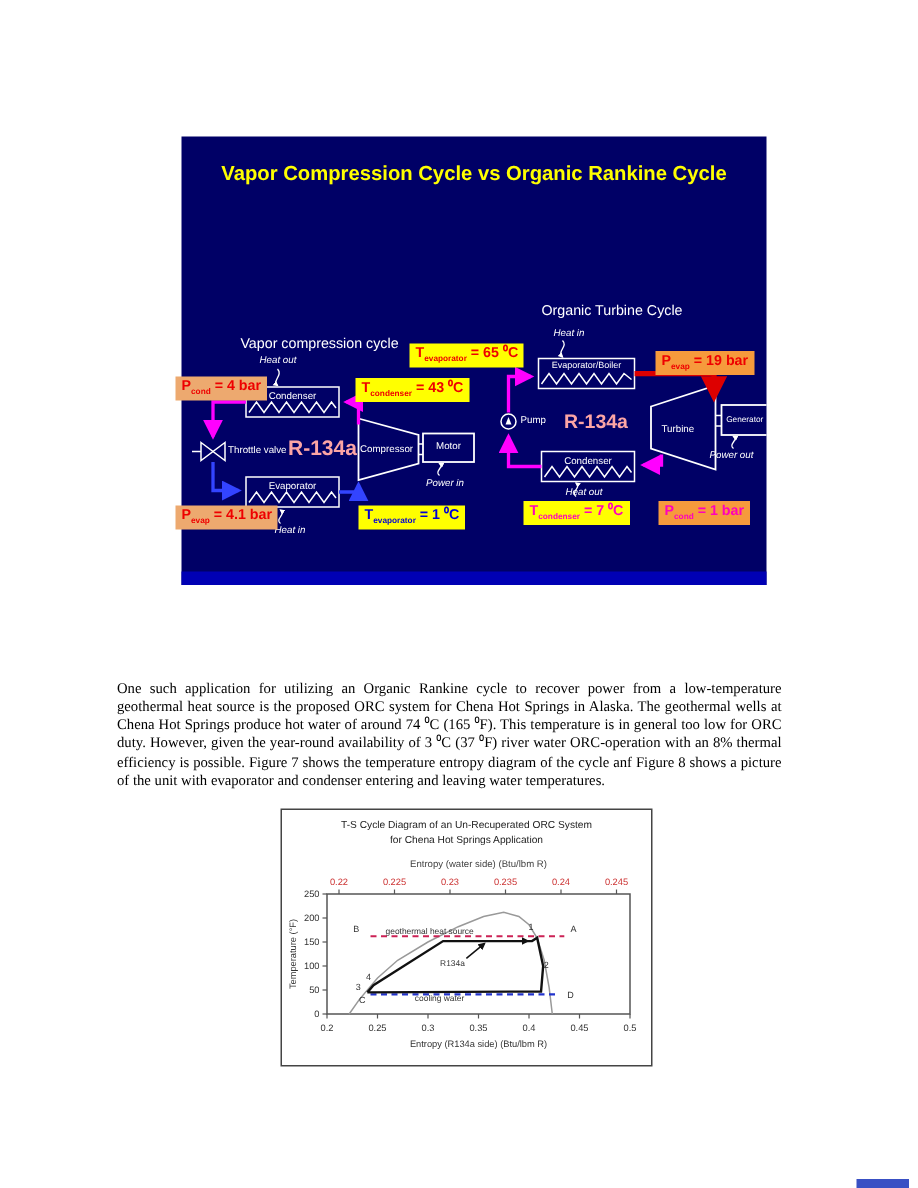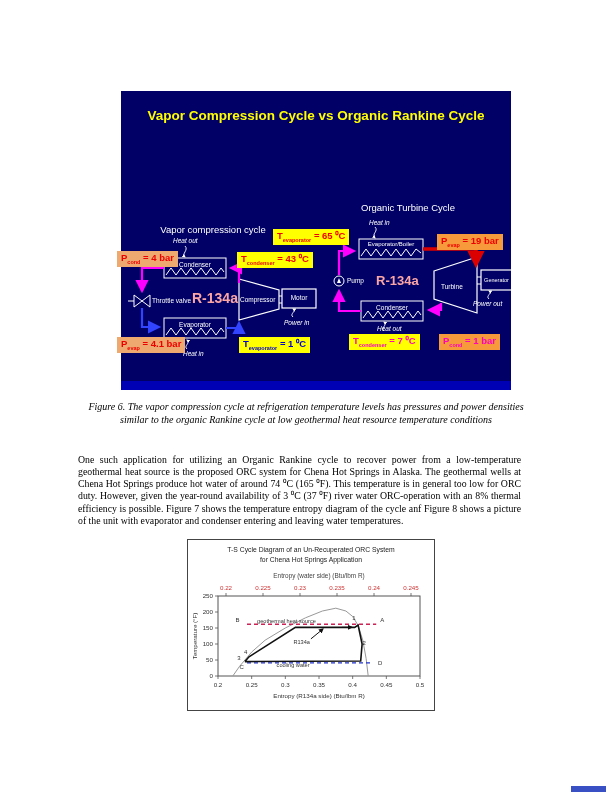--- a/index.html
+++ b/index.html
@@ -140,21 +140,20 @@
     <div class="vbox bg-orange fg-red" style="left:316px;top:143px;">
       <span>P</span><sub>evap</sub><span> = 19 bar</span></div>
     <div class="vbox bg-yellow fg-mag" style="left:228px;top:243px;">
       <span>T</span><sub>condenser</sub><span> = 7 ⁰C</span></div>
     <div class="vbox bg-orange fg-mag" style="left:318px;top:243px;">
       <span>P</span><sub>cond</sub><span> = 1 bar</span></div>
 
     <div class="strip"></div>
   </div>
 
-  <div class="caption" style="left:86px;top:376px;width:440px;">Figure 6.  The vapor compression cycle at refrigeration temperature levels has pressures and power densities similar to the organic Rankine cycle at low geothermal heat resource temperature conditions</div>
 
   <div id="body-text">One such application for utilizing an Organic Rankine cycle to recover power from a low-temperature geothermal heat source is the proposed ORC system for Chena Hot Springs in Alaska. The geothermal wells at Chena Hot Springs produce hot water of around 74 ⁰C (165 ⁰F).  This temperature is in general too low for ORC duty.  However, given the year-round availability of 3 ⁰C (37 ⁰F) river water ORC-operation with an 8% thermal efficiency is possible.  Figure 7 shows the temperature entropy diagram of the cycle anf Figure 8 shows a picture of the unit with evaporator and condenser entering and leaving water temperatures.</div>
 
   <div id="chart-box">
     <svg id="ts-svg" width="246" height="170" viewBox="0 0 246 170">
         <defs>
           <marker id="ak" markerWidth="7" markerHeight="7" refX="4" refY="2.5" orient="auto">
             <path d="M0,0 L5,2.5 L0,5 Z" fill="#111"></path>
           </marker>
         </defs>

